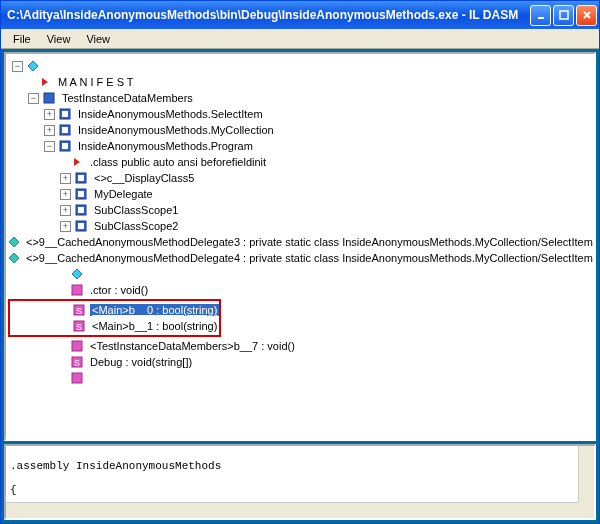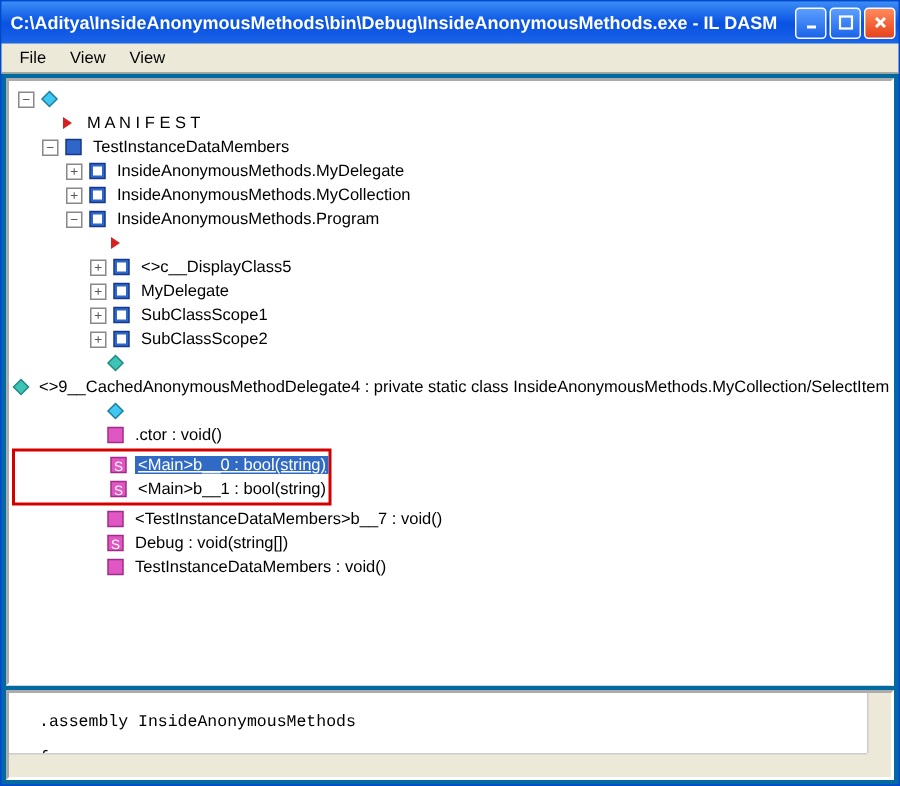--- a/index.html
+++ b/index.html
@@ -13,21 +13,21 @@
   .menubar { height: 20px; background: #ece9d8; display: flex; align-items: center; padding: 0 4px; border-bottom: 1px solid #aca899; }
   .menuitem { padding: 2px 8px; cursor: default; }
   .content { flex: 1; margin: 3px; border: 2px inset #fff; background: #fff; overflow: auto; padding: 4px 2px; }
   .tree-row { display: flex; align-items: center; height: 16px; white-space: nowrap; }
   .exp { width: 11px; height: 11px; border: 1px solid #888; color: #555; display: flex; align-items: center; justify-content: center; font-size: 9px; line-height: 1; margin-right: 3px; background: #fff; }
   .ind { display:inline-block; }
   .icon { width: 14px; height: 14px; margin-right: 4px; display: inline-flex; align-items: center; justify-content: center; }
   .label { padding: 0 2px; }
   .selected .label { background: #316ac5; color: #fff; text-decoration: underline; }
   .redbox { border: 2px solid #d40000; margin: 1px 0; padding: 1px 0; width: fit-content; }
-  .statusbar { height: 60px; margin: 0 3px 3px 3px; border: 2px inset #fff; background: #fff; padding: 2px 20px; font-family: "Courier New", monospace; font-size: 11px; position: relative; white-space: pre; overflow: hidden; }
+  .statusbar { height: 76px; margin: 0 3px 3px 3px; border: 2px inset #fff; background: #fff; padding: 2px 4px; font-family: "Courier New", monospace; font-size: 11px; position: relative; white-space: pre; overflow: hidden; }
   .scroll-v { position: absolute; right: 0; top: 0; bottom: 0; width: 16px; background: #ece9d8; border-left: 1px solid #ccc; }
   .scroll-h { position: absolute; left: 0; right: 16px; bottom: 0; height: 16px; background: #ece9d8; border-top: 1px solid #ccc; }
   .scroll-corner { position: absolute; right:0; bottom:0; width:16px; height:16px; background:#ece9d8; }
 </style>
 </head>
 <body>
 
 <div class="window">
 
   <div class="titlebar">
@@ -93,21 +93,21 @@
 
     <div class="tree-row">
       <span class="ind" style="width:36px"></span>
       <span class="exp">+</span>
       <span class="icon">
           <svg width="12" height="12">
             <rect x="1" y="1" width="10" height="10" fill="#2e66c9" stroke="#16388a"></rect>
             <rect x="3" y="3" width="6" height="6" fill="#fff"></rect>
           </svg>
         </span>
-      <span class="label">InsideAnonymousMethods.MyDelegate</span>
+      <span class="label">InsideAnonymousMethods.SelectItem</span>
     </div>
 
     <div class="tree-row">
       <span class="ind" style="width:36px"></span>
       <span class="exp">+</span>
       <span class="icon">
           <svg width="12" height="12">
             <rect x="1" y="1" width="10" height="10" fill="#2e66c9" stroke="#16388a"></rect>
             <rect x="3" y="3" width="6" height="6" fill="#fff"></rect>
           </svg>
@@ -127,20 +127,21 @@
       <span class="label">InsideAnonymousMethods.Program</span>
     </div>
 
     <div class="tree-row">
       <span class="ind" style="width:62px"></span>
       <span class="icon">
           <svg width="10" height="12">
             <polygon points="2,2 8,6 2,10" fill="#d42222"></polygon>
           </svg>
         </span>
+      <span class="label">.class public auto ansi beforefieldinit</span>
     </div>
 
     <div class="tree-row">
       <span class="ind" style="width:52px"></span>
       <span class="exp">+</span>
       <span class="icon">
           <svg width="12" height="12">
             <rect x="1" y="1" width="10" height="10" fill="#2e66c9" stroke="#16388a"></rect>
             <rect x="3" y="3" width="6" height="6" fill="#fff"></rect>
           </svg>
@@ -184,20 +185,21 @@
       <span class="label">SubClassScope2</span>
     </div>
 
     <div class="tree-row">
       <span class="ind" style="width:62px"></span>
       <span class="icon">
           <svg width="12" height="12">
             <polygon points="6,1 11,6 6,11 1,6" fill="#3ec3b7" stroke="#1f8a80"></polygon>
           </svg>
         </span>
+      <span class="label">&lt;&gt;9__CachedAnonymousMethodDelegate3 : private static class InsideAnonymousMethods.MyCollection/SelectItem</span>
     </div>
 
     <div class="tree-row">
       <span class="ind" style="width:62px"></span>
       <span class="icon">
           <svg width="12" height="12">
             <polygon points="6,1 11,6 6,11 1,6" fill="#3ec3b7" stroke="#1f8a80"></polygon>
           </svg>
         </span>
       <span class="label">&lt;&gt;9__CachedAnonymousMethodDelegate4 : private static class InsideAnonymousMethods.MyCollection/SelectItem</span>
@@ -266,21 +268,20 @@
       <span class="label">Debug : void(string[])</span>
     </div>
 
     <div class="tree-row">
       <span class="ind" style="width:62px"></span>
       <span class="icon">
           <svg width="12" height="12">
             <rect x="1" y="1" width="10" height="10" fill="#e056c2" stroke="#a02c89"></rect>
           </svg>
         </span>
-      <span class="label">TestInstanceDataMembers : void()</span>
     </div>
 
   </div>
 
   <div class="statusbar">
 <span style="display: block;">.assembly InsideAnonymousMethods</span>
 <span style="display: block;">{</span>
 
     <div class="scroll-v"></div>
     <div class="scroll-h"></div>

